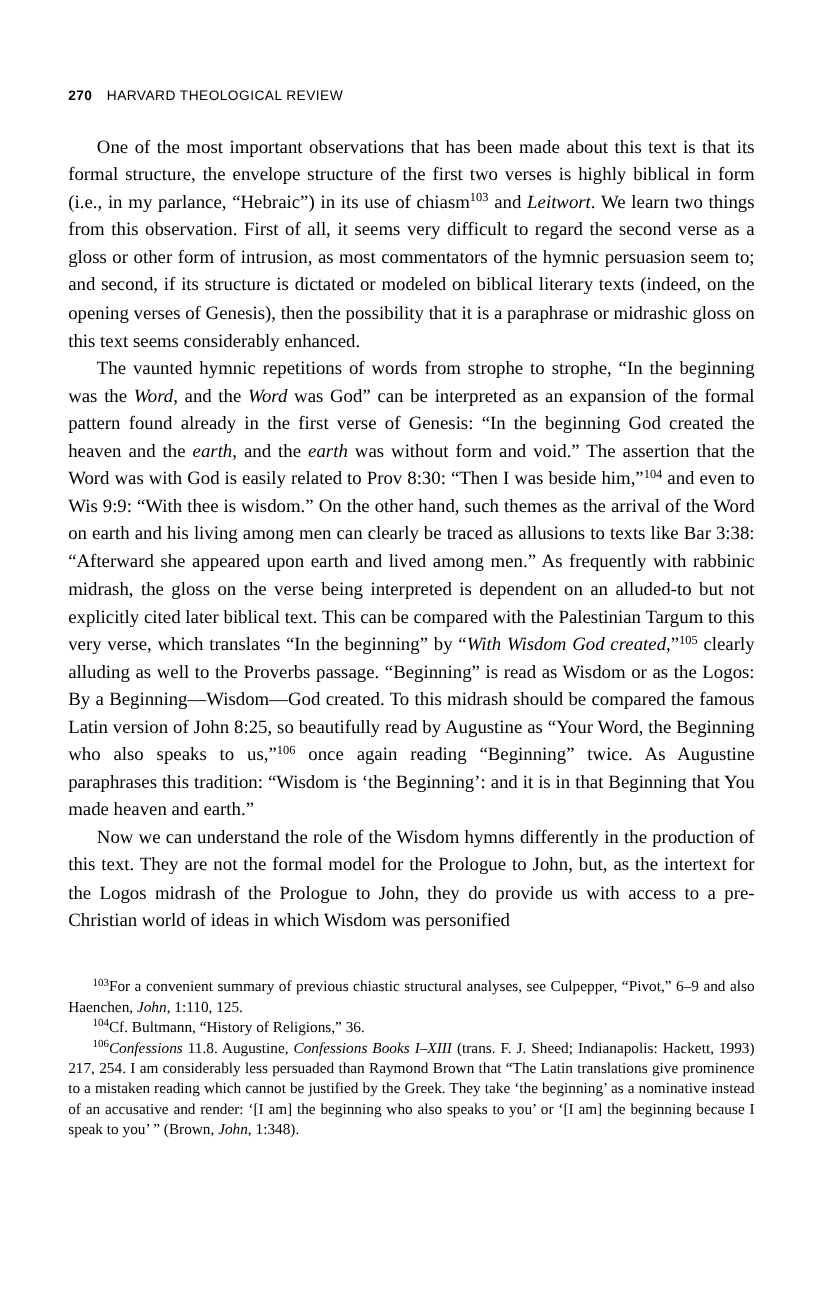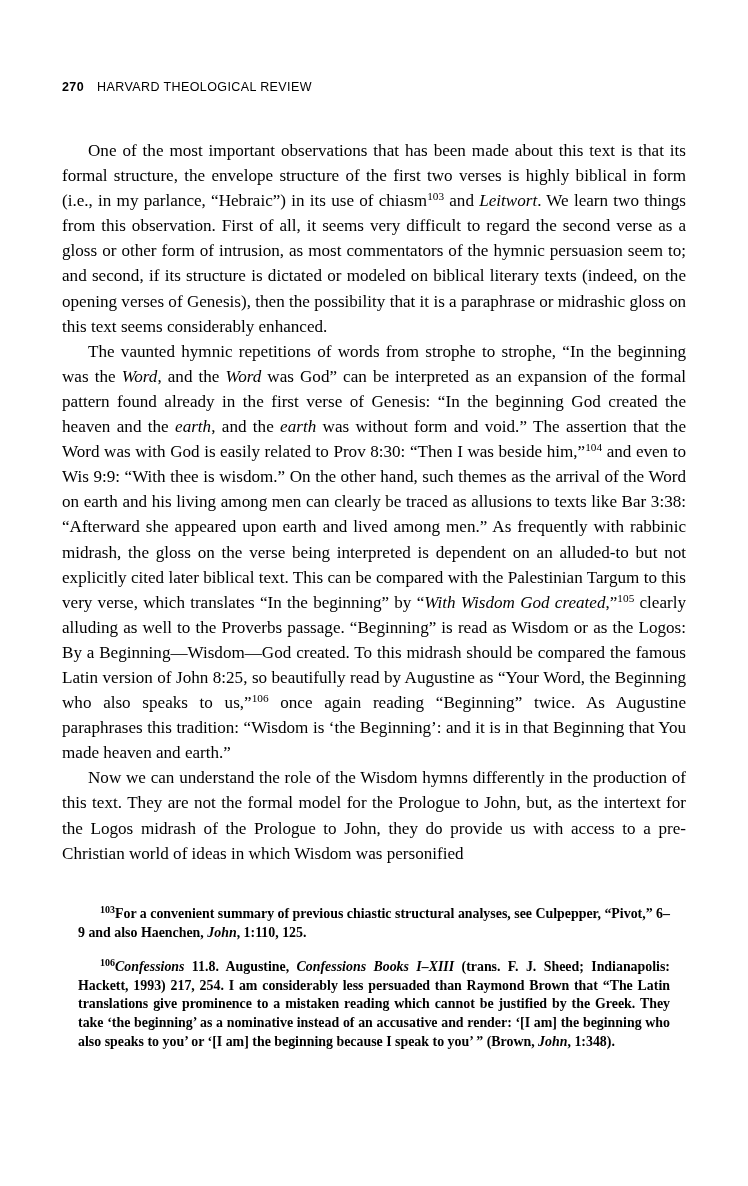--- a/index.html
+++ b/index.html
@@ -40,21 +40,21 @@
   }
   .running-head .journal {
     font-weight: normal;
     text-align: right;
   }
 
   
   .body-block {
     position: absolute;
     left: 62px;
-    top: 138px;
+    top: 121px;
     width: 624px;
     font-size: 17.1px;
     line-height: 25.1px;
     text-align: justify;
     text-justify: inter-word;
     hyphens: manual;
   }
   .body-block p {
     margin: 0;
     text-indent: 26px;
@@ -76,23 +76,22 @@
     position: absolute;
     left: 62px;
     top: 889px;
     width: 624px;
     font-size: 13.9px;
     line-height: 18.6px;
     text-align: justify;
     text-justify: inter-word;
   }
   .notes-block p {
-    margin: 16px;
+    margin: 0;
     text-indent: 22px;
-    font-weight: bold;
   }
   .notes-block sup.fn {
     font-size: 0.72em;
     vertical-align: 0.5em;
     line-height: 0;
     font-style: normal;
   }
 </style>
 </head>
 <body>
@@ -104,16 +103,17 @@
   </div>
 
   <div class="body-block" id="body-block">
       <p><span>One of the most important observations that has been made about this text is that its formal structure, the envelope structure of the first two verses is highly biblical in form (i.e., in my parlance, “Hebraic”) in its use of chiasm</span><sup class="fn">103</sup><span> and </span><i>Leitwort</i><span>. We learn two things from this observation. First of all, it seems very difficult to regard the second verse as a gloss or other form of intrusion, as most commentators of the hymnic persuasion seem to; and second, if its structure is dictated or modeled on biblical literary texts (indeed, on the opening verses of Genesis), then the possibility that it is a paraphrase or midrashic gloss on this text seems considerably enhanced.</span></p>
       <p class="cont"><span>The vaunted hymnic repetitions of words from strophe to strophe, “In the beginning was the </span><i>Word</i><span>, and the </span><i>Word</i><span> was God” can be interpreted as an expansion of the formal pattern found already in the first verse of Genesis: “In the beginning God created the heaven and the </span><i>earth</i><span>, and the </span><i>earth</i><span> was without form and void.” The assertion that the Word was with God is easily related to Prov 8:30: “Then I was beside him,”</span><sup class="fn">104</sup><span> and even to Wis 9:9: “With thee is wisdom.” On the other hand, such themes as the arrival of the Word on earth and his living among men can clearly be traced as allusions to texts like Bar 3:38: “Afterward she appeared upon earth and lived among men.” As frequently with rabbinic midrash, the gloss on the verse being interpreted is dependent on an alluded-to but not explicitly cited later biblical text. This can be compared with the Palestinian Targum to this very verse, which translates “In the beginning” by “</span><i>With Wisdom God created</i><span>,”</span><sup class="fn">105</sup><span> clearly alluding as well to the Proverbs passage. “Beginning” is read as Wisdom or as the Logos: By a Beginning—Wisdom—God created. To this midrash should be compared the famous Latin version of John 8:25, so beautifully read by Augustine as “Your Word, the Beginning who also speaks to us,”</span><sup class="fn">106</sup><span> once again reading “Beginning” twice. As Augustine paraphrases this tradition: “Wisdom is ‘the Beginning’: and it is in that Beginning that You made heaven and earth.”</span></p>
       <p class="cont"><span>Now we can understand the role of the Wisdom hymns differently in the production of this text. They are not the formal model for the Prologue to John, but, as the intertext for the Logos midrash of the Prologue to John, they do provide us with access to a pre-Christian world of ideas in which Wisdom was personified</span></p>
     </div>
 
   <div class="notes-block" id="notes-block">
       <p><sup class="fn">103</sup><span>For a convenient summary of previous chiastic structural analyses, see Culpepper, “Pivot,” 6–9 and also Haenchen, </span><i>John</i><span>, 1:110, 125.</span></p>
+      <p><sup class="fn">104</sup><span>Cf. Bultmann, “History of Religions,” 36.</span></p>
       <p><sup class="fn">106</sup><i>Confessions</i><span> 11.8. Augustine, </span><i>Confessions Books I–XIII</i><span> (trans. F. J. Sheed; Indianapolis: Hackett, 1993) 217, 254. I am considerably less persuaded than Raymond Brown that “The Latin translations give prominence to a mistaken reading which cannot be justified by the Greek. They take ‘the beginning’ as a nominative instead of an accusative and render: ‘[I am] the beginning who also speaks to you’ or ‘[I am] the beginning because I speak to you’ ” (Brown, </span><i>John</i><span>, 1:348).</span></p>
     </div>
 
 </div>
 
 </body></html>

